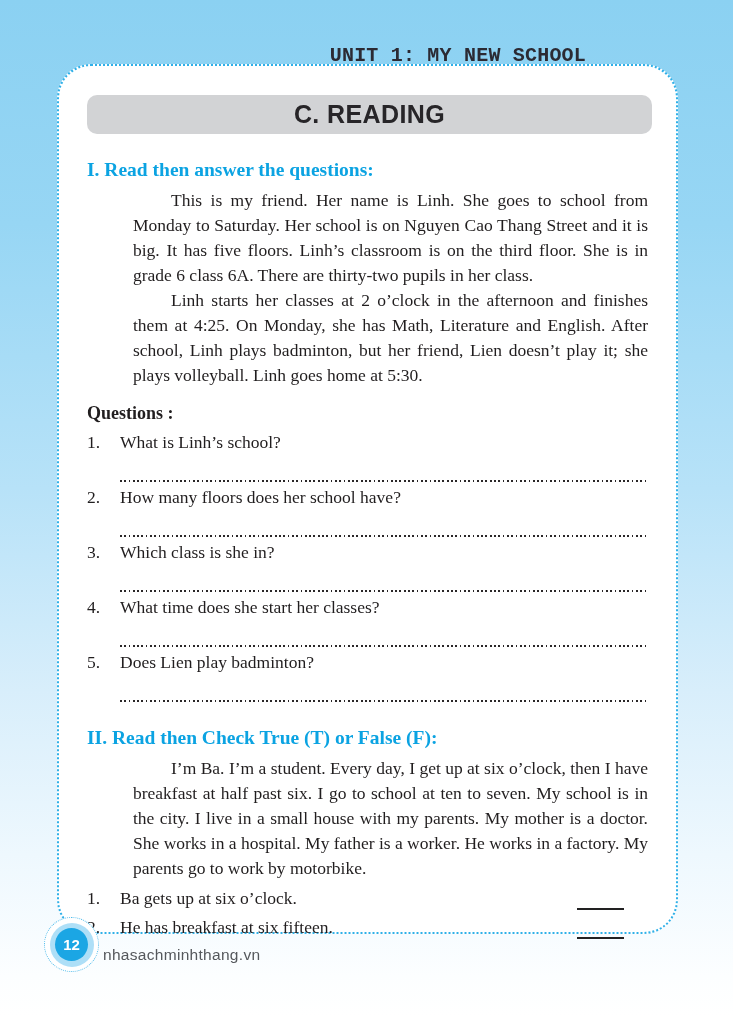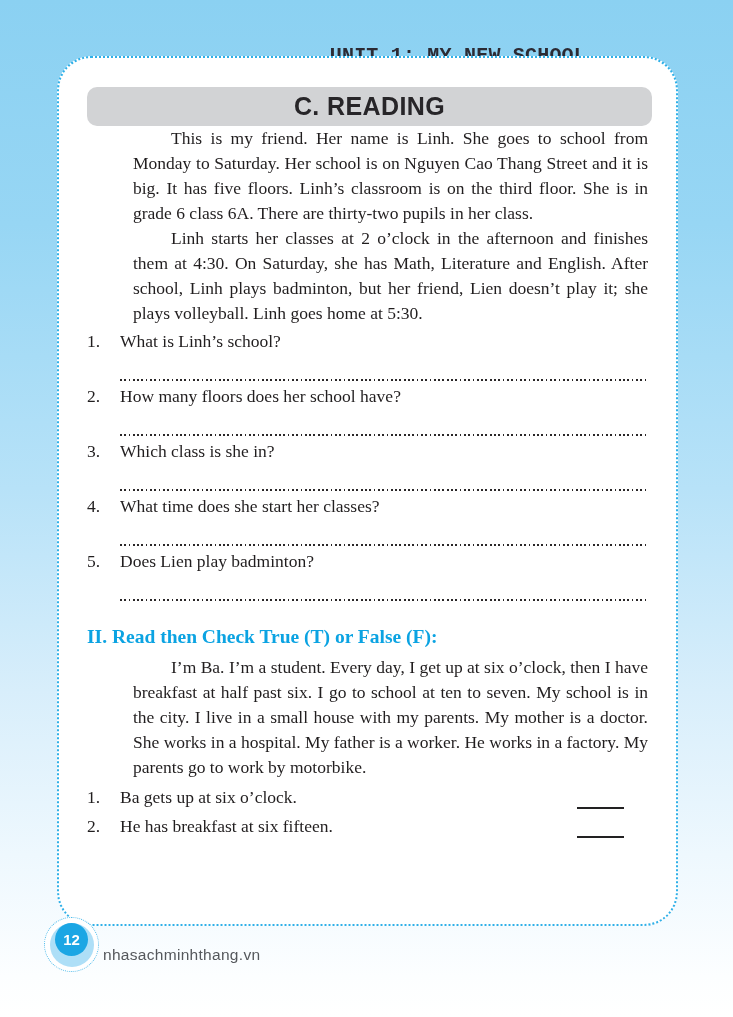--- a/index.html
+++ b/index.html
@@ -17,21 +17,21 @@
     top: 44px; right: 147px;
     font-family: Liberation Mono, monospace;
     font-weight: bold;
     font-size: 20px;
     letter-spacing: 0.2px;
     color: #2b2a33;
   }
 
   .card {
     position: absolute;
-    left: 57px; top: 56px;
+    left: 57px; top: 64px;
     width: 621px; height: 870px;
     background: #ffffff;
     border: 2.5px dotted #2fb0e8;
     border-radius: 34px;
     padding: 29px 28px 0 28px;
   }
 
   .section-bar {
     width: 565px;
     height: 39px;
@@ -117,20 +117,21 @@
     background: #ffffff;
     display: flex;
     align-items: center;
     justify-content: center;
   }
   .page-badge .ring {
     width: 44px; height: 44px;
     border-radius: 50%;
     background: #aedff7;
     display: flex;
+    align-items: center;
     justify-content: center;
   }
   .page-badge .disc {
     width: 33px; height: 33px;
     border-radius: 50%;
     background: #1ba6e4;
     display: flex;
     align-items: center;
     justify-content: center;
     font-family: "Liberation Sans", sans-serif;
@@ -152,24 +153,26 @@
 <body>
 
 <div class="unit-header">UNIT 1: MY NEW SCHOOL</div>
 
 <div class="card">
 
   <div class="section-bar">
     <span>C. READING</span>
   </div>
 
+  <h2 class="part-heading">I. Read then answer the questions:</h2>
 
   <p class="body-para">This is my friend.  Her name is Linh.  She goes to school from Monday to Saturday. Her school is on Nguyen Cao Thang Street and it is big. It has five floors.  Linh’s classroom is on the third floor.  She is in grade 6 class 6A. There are thirty-two pupils in her class.</p>
-  <p class="body-para">Linh starts her classes at 2 o’clock in the afternoon and finishes them at 4:30. On Saturday, she has Math, Literature and English. After school, Linh plays badminton, but her friend, Lien doesn’t play it; she plays volleyball. Linh goes home at 5:30.</p>
-
+  <p class="body-para">Linh starts her classes at 2 o’clock in the afternoon and finishes them at 4:25. On Monday, she has Math, Literature and English. After school, Linh plays badminton, but her friend, Lien doesn’t play it; she plays volleyball. Linh goes home at 5:30.</p>
+
+  <div class="q-label">Questions :</div>
 
   <div class="q-row">
     <span class="q-num">1.</span>
     <span class="q-text">What is Linh’s school?</span>
   </div>
   <div class="answer-line"></div>
 
   <div class="q-row">
     <span class="q-num">2.</span>
     <span class="q-text">How many floors does her school have?</span>

